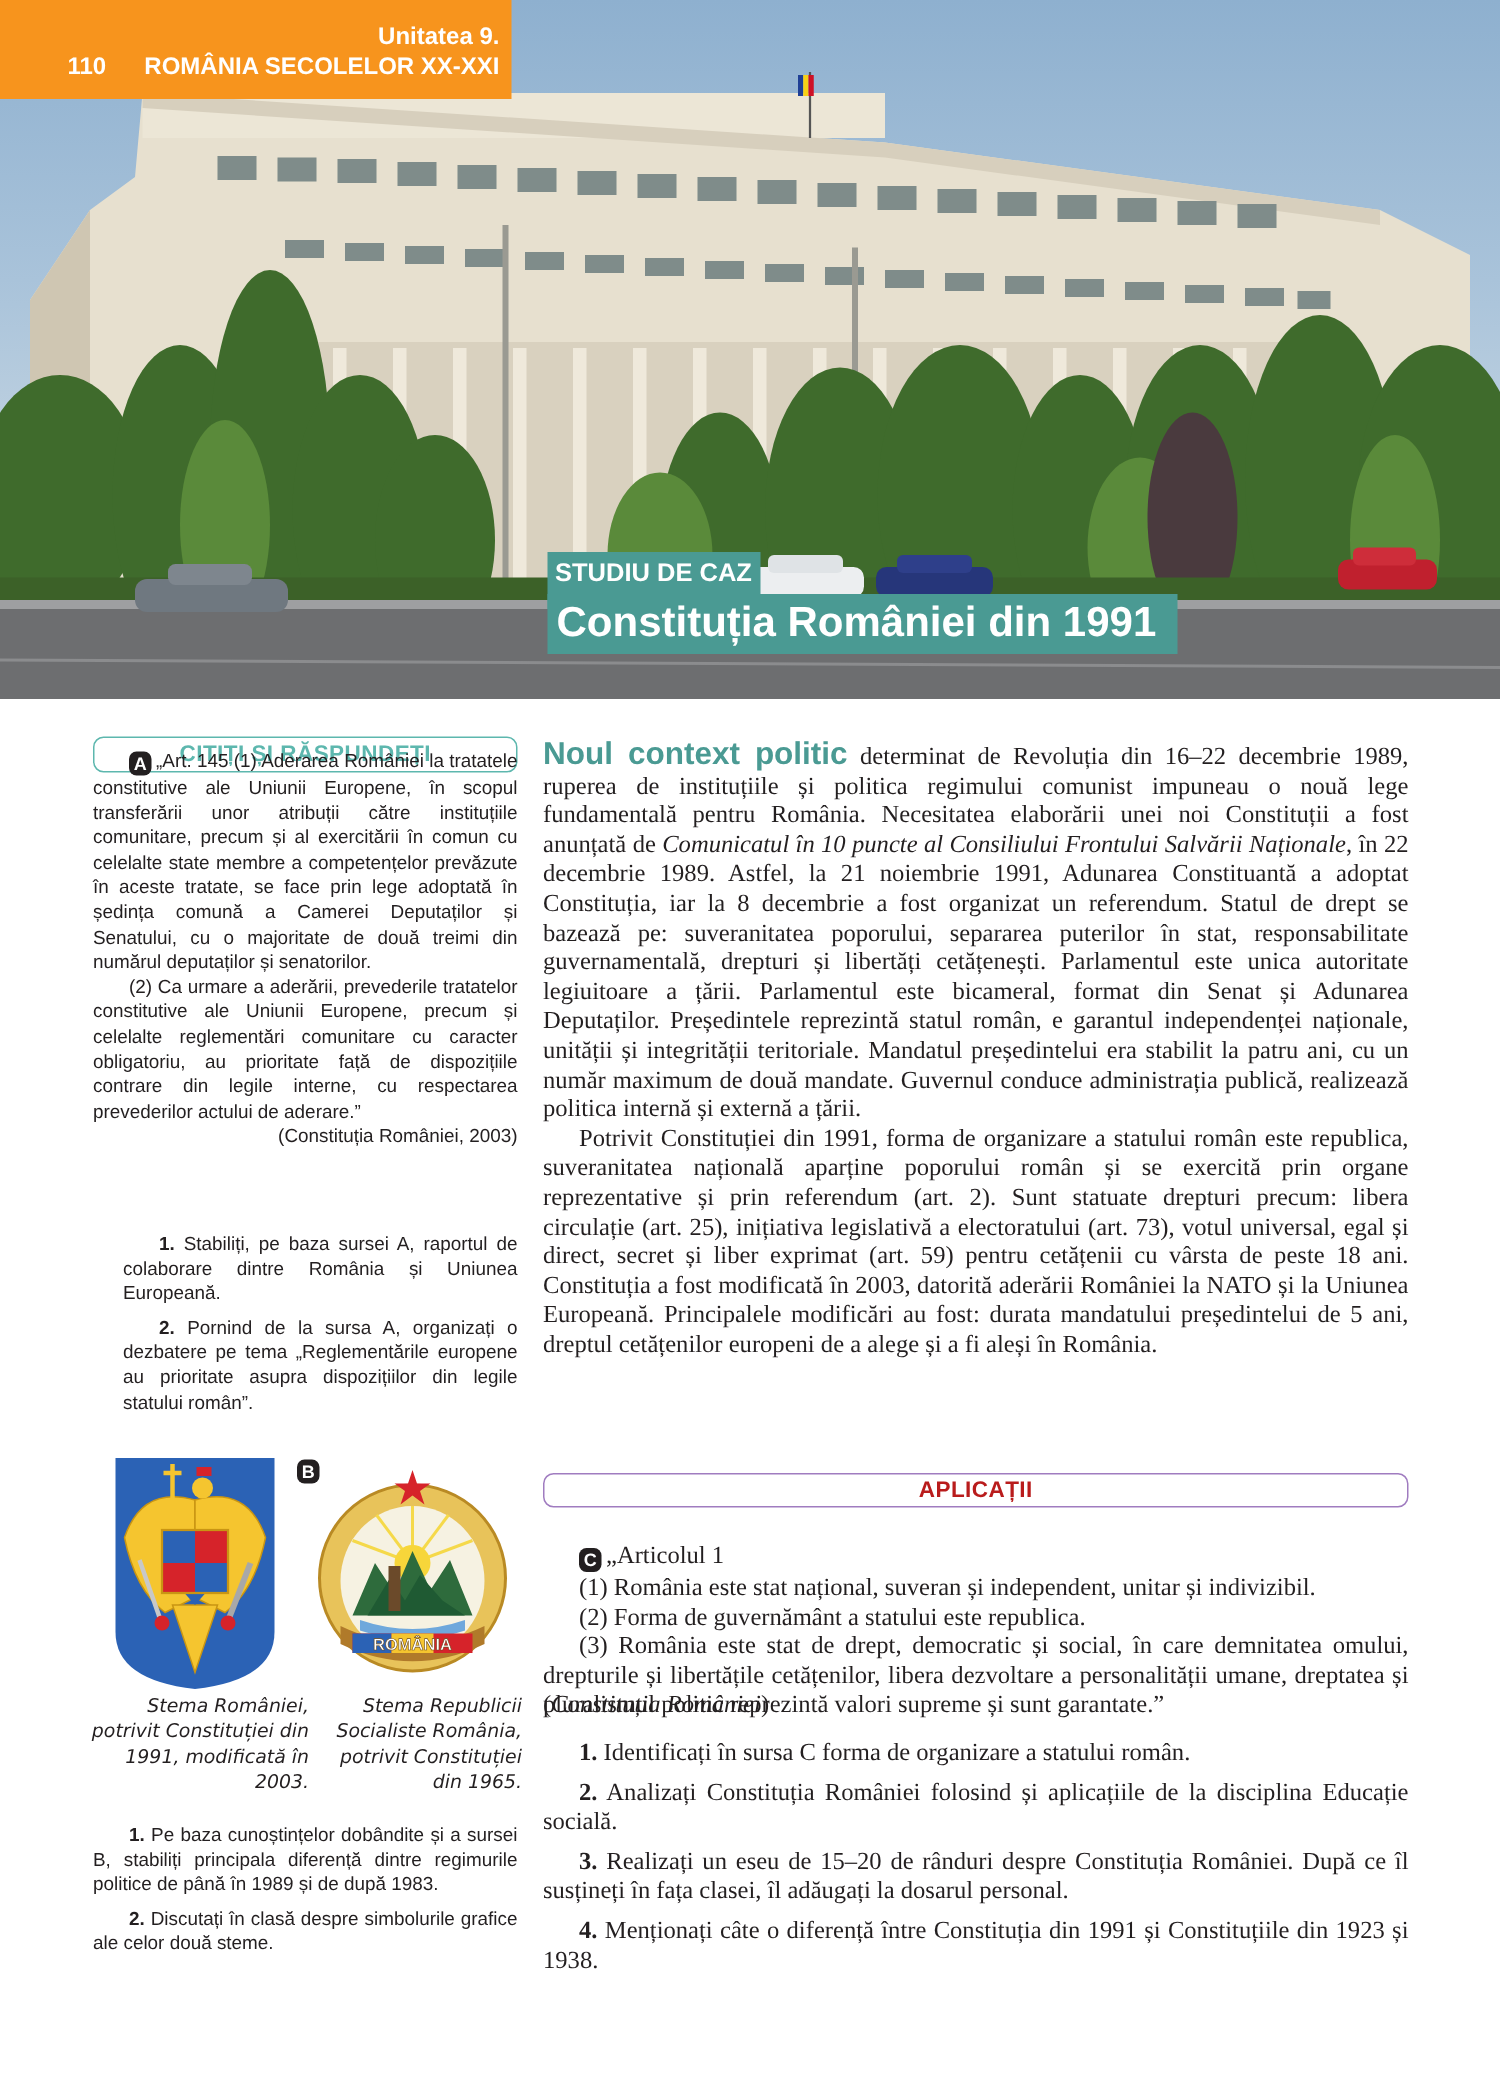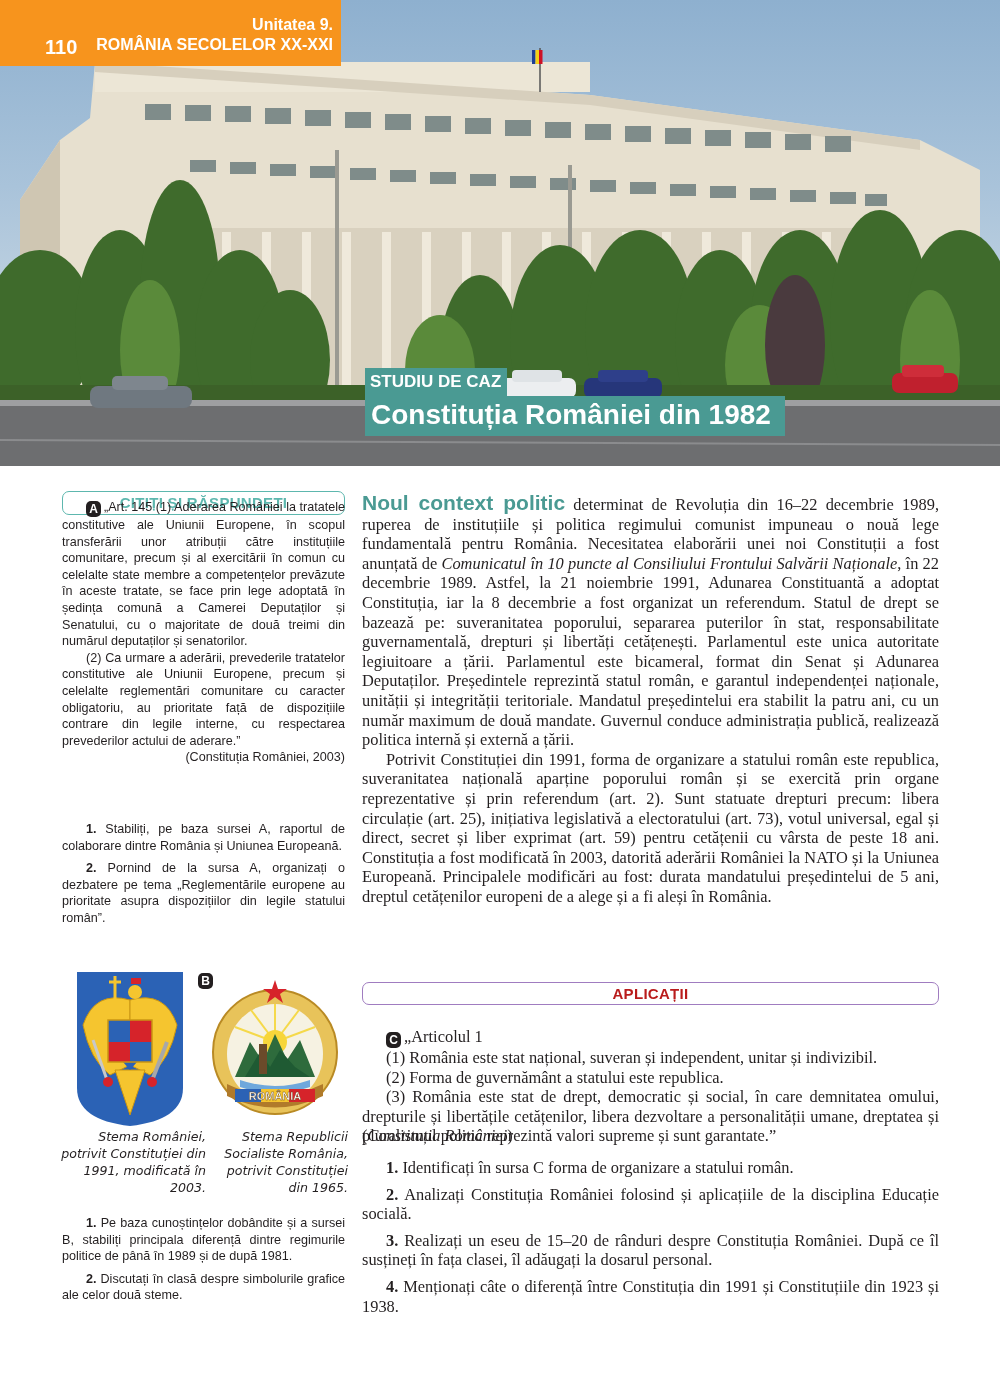--- a/index.html
+++ b/index.html
@@ -6,21 +6,21 @@
   html, body { width: 1000px; height: 1390px; background: #ffffff; overflow: hidden; }
   body { position: relative; font-family: "DejaVu Sans", sans-serif; color: #231f20; }
 
   
   #hero { position: absolute; left: 0; top: 0; width: 1000px; height: 466px; overflow: hidden;
     background: linear-gradient(180deg, #8eb0cf 0%, #a9c3da 40%, #c3d4e2 70%, #d5dfe6 100%); }
   #hero svg { position: absolute; left: 0; top: 0; }
 
   #unit-header { position: absolute; left: 0; top: 0; width: 341px; height: 66px; background: #f7941d; color: #fff;
     font-family: "Liberation Sans", sans-serif; font-weight: bold; }
-  #unit-header .page-num { position: absolute; left: 45px; top: 36px; font-size: 20px; }
+  #unit-header .page-num { position: absolute; left: 45px; top: 36px; font-size: 16px; }
   #unit-header .unit-line1 { position: absolute; right: 8px; top: 16px; font-size: 16px; margin-left: 44px; }
   #unit-header .unit-line2 { position: absolute; right: 8px; top: 36px; font-size: 16px; }
 
   #case-label { position: absolute; left: 365px; top: 368px; background: #4a9a93; color: #fff;
     font-family: "Liberation Sans", sans-serif; font-weight: bold; font-size: 17px; padding: 4px 6px 14px 5px; }
   #case-title { position: absolute; left: 365px; top: 396px; width: 420px; height: 40px; background: #4a9a93; color: #fff;
     font-family: "Liberation Sans", sans-serif; font-weight: bold; font-size: 28px; padding: 3px 0 0 6px; white-space: nowrap; }
 
   
   .box-head { position: absolute; border: 1.5px solid; border-radius: 7px; text-align: center;
@@ -32,21 +32,21 @@
   .serif { font-family: "Liberation Serif", serif; font-size: 16.4px; line-height: 19.6px; text-align: justify; }
   .indent { text-indent: 24px; }
 
   #source-a { position: absolute; left: 62px; top: 499px; width: 283px; }
   #source-a .cite { text-align: right; }
   .badge { display: inline-block; width: 15px; height: 16px; border-radius: 5px; background: #231f20; color: #fff;
     font-family: "Liberation Sans", sans-serif; font-weight: bold; font-size: 12px; line-height: 16px; text-align: center;
     text-indent: 0; vertical-align: -2px; margin-right: 3px; }
 
   #questions-a { position: absolute; left: 62px; top: 821px; width: 283px; }
-  #questions-a p { margin-bottom: 6px; }
+  #questions-a p { margin-bottom: 6px; margin-left: 20px; }
   b.num { font-weight: bold; }
 
   
   #stema-romania { position: absolute; left: 75px; top: 970px; width: 110px; height: 158px; }
   #stema-rsr { position: absolute; left: 205px; top: 972px; width: 140px; height: 150px; }
   #badge-b { position: absolute; left: 198px; top: 973px; }
   .caption { position: absolute; font-family: "DejaVu Sans", sans-serif; font-style: italic; font-size: 12.6px; line-height: 17px; text-align: right; color: #231f20; }
   #caption-romania { left: 58px; top: 1128px; width: 148px; }
   #caption-rsr { left: 206px; top: 1128px; width: 142px; }
 
@@ -187,21 +187,21 @@
       </g>
   </svg>
 
   <div id="unit-header">
     <span class="page-num">110</span>
     <span class="unit-line1">Unitatea 9.</span>
     <span class="unit-line2">ROMÂNIA SECOLELOR XX-XXI</span>
   </div>
 
   <div id="case-label">STUDIU DE CAZ</div>
-  <div id="case-title">Constituția României din 1982</div>
+  <div id="case-title">Constituția României din 1991</div>
 </div>
 
 <div id="read-answer-head" class="box-head">CITIȚI ȘI RĂSPUNDEȚI</div>
 
 <div id="source-a" class="sans">
   <p class="indent"><span class="badge">A</span><span>„Art. 145 (1) Aderarea României la tratatele constitutive ale Uniunii Europene, în scopul transferării unor atribuții către instituțiile comunitare, precum și al exercitării în comun cu celelalte state membre a competențelor prevăzute în aceste tratate, se face prin lege adoptată în ședința comună a Camerei Deputaților și Senatului, cu o majoritate de două treimi din numărul deputaților și senatorilor.</span></p>
   <p class="indent">(2) Ca urmare a aderării, prevederile tratatelor constitutive ale Uniunii Europene, precum și celelalte reglementări comunitare cu caracter obligatoriu, au prioritate față de dispozițiile contrare din legile interne, cu respectarea prevederilor actului de aderare.”</p>
   <p class="cite">(Constituția României, 2003)</p>
 </div>
 
@@ -255,21 +255,21 @@
   <rect x="30" y="117" width="80" height="13" fill="#d6232a"></rect>
   <rect x="30" y="117" width="26" height="13" fill="#2b62b5"></rect>
     <rect x="56" y="117" width="28" height="13" fill="#f5c52f"></rect>
   <text x="70" y="128" text-anchor="middle" font-family="Liberation Sans, sans-serif" font-weight="bold" font-size="11" fill="#fff" stroke="#6b4a1a" stroke-width="0.4">ROMÂNIA</text>
 </svg>
 
 <div id="caption-romania" class="caption">Stema României, potrivit Constituției din 1991, modificată în 2003.</div>
 <div id="caption-rsr" class="caption">Stema Republicii Socialiste România, potrivit Constituției din 1965.</div>
 
 <div id="questions-b" class="sans">
-  <p class="indent"><b class="num">1.</b> <span>Pe baza cunoștințelor dobândite și a sursei B, stabiliți principala diferență dintre regimurile politice de până în 1989 și de după 1981.</span></p>
+  <p class="indent"><b class="num">1.</b> <span>Pe baza cunoștințelor dobândite și a sursei B, stabiliți principala diferență dintre regimurile politice de până în 1989 și de după 1983.</span></p>
   <p class="indent"><b class="num">2.</b> <span>Discutați în clasă despre simbolurile grafice ale celor două steme.</span></p>
 </div>
 
 <div id="main-text" class="serif">
   <p><span class="lead">Noul context politic</span><span> determinat de Revoluția din 16–22 decembrie 1989, ruperea de instituțiile și politica regimului comunist impuneau o nouă lege fundamentală pentru România. Necesitatea elaborării unei noi Constituții a fost anunțată de </span><i>Comunicatul în 10 puncte al Consiliului Frontului Salvării Naționale</i><span>, în 22 decembrie 1989. Astfel, la 21 noiembrie 1991, Adunarea Constituantă a adoptat Constituția, iar la 8 decembrie a fost organizat un referendum. Statul de drept se bazează pe: suveranitatea poporului, separarea puterilor în stat, responsabilitate guvernamentală, drepturi și libertăți cetățenești. Parlamentul este unica autoritate legiuitoare a țării. Parlamentul este bicameral, format din Senat și Adunarea Deputaților. Președintele reprezintă statul român, e garantul independenței naționale, unității și integrității teritoriale. Mandatul președintelui era stabilit la patru ani, cu un număr maximum de două mandate. Guvernul conduce administrația publică, realizează politica internă și externă a țării.</span></p>
   <p class="indent">Potrivit Constituției din 1991, forma de organizare a statului român este republica, suveranitatea națională aparține poporului român și se exercită prin organe reprezentative și prin referendum (art. 2). Sunt statuate drepturi precum: libera circulație (art. 25), inițiativa legislativă a electoratului (art. 73), votul universal, egal și direct, secret și liber exprimat (art. 59) pentru cetățenii cu vârsta de peste 18 ani. Constituția a fost modificată în 2003, datorită aderării României la NATO și la Uniunea Europeană. Principalele modificări au fost: durata mandatului președintelui de 5 ani, dreptul cetățenilor europeni de a alege și a fi aleși în România.</p>
 </div>
 
 <div id="applications-head" class="box-head">APLICAȚII</div>
 

